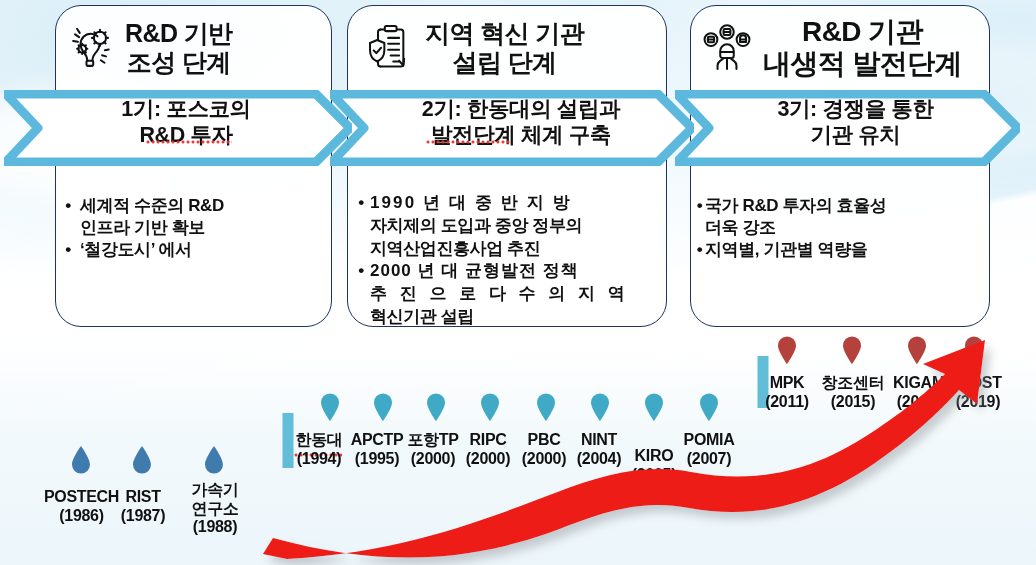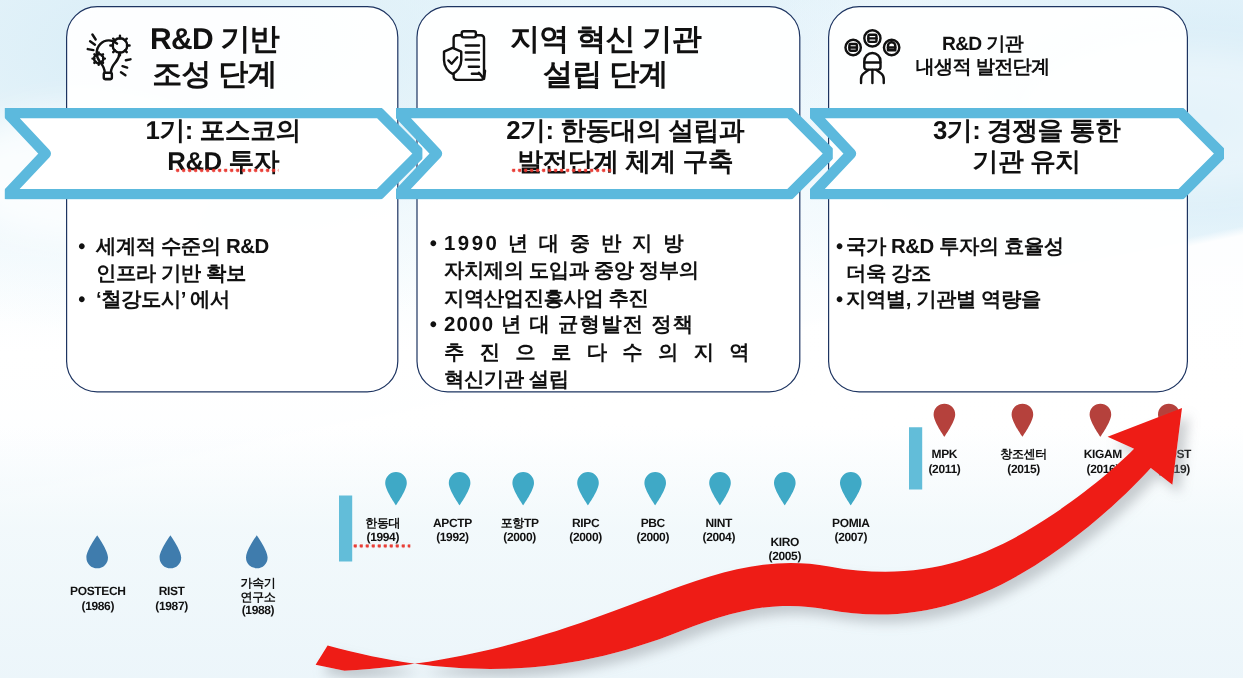--- a/index.html
+++ b/index.html
@@ -32,21 +32,21 @@
   .panel.p3{left:690px;top:5px;width:300px;height:322px;}
 
   
   .phead{position:absolute;display:flex;align-items:center;gap:9px;}
   .phead .ico{flex:0 0 auto;width:54px;height:54px;display:block;}
   .ptitle{font-weight:bold;color:#111111;line-height:1.16;letter-spacing:-.6px;
      text-align:center;white-space:pre-line;font-size:25px;}
   .h1{left:62px;top:12px;width:266px;height:72px;}
   .h2{left:362px;top:12px;width:300px;height:72px;}
   .h3{left:700px;top:12px;width:285px;height:72px;}
-  .h3 .ptitle{font-size:16px;}
+  .h3 .ptitle{font-size:28px;}
 
   
   .chev{position:absolute;top:90px;height:64px;}
   .chev svg{display:block;}
   .chev .ctext{position:absolute;inset:0;display:flex;align-items:center;justify-content:center;
      font-weight:bold;font-size:21.5px;color:#111;line-height:1.22;text-align:center;white-space:pre-line;
      letter-spacing:-.4px;}
   .c1{left:4px;width:348px;}
   .c1 .ctext{padding-left:26px;padding-right:10px;}
   .c2{left:330px;width:364px;}
@@ -75,21 +75,21 @@
 
   
   #stair{position:absolute;left:0;top:330px;width:1036px;height:160px;}
 
   
   .pin{position:absolute;width:24px;height:30px;}
   .pin svg{display:block;width:24px;height:30px;}
 
   
   .plab{position:absolute;text-align:center;font-weight:bold;color:#111;
-     font-size:10px;line-height:1.16;white-space:pre-line;letter-spacing:-.3px;}
+     font-size:16px;line-height:1.16;white-space:pre-line;letter-spacing:-.3px;}
 
   
   #redarrow{position:absolute;left:255px;top:330px;width:781px;height:235px;}
 
   .squig{position:absolute;height:5px;pointer-events:none;
      background-image:radial-gradient(circle at 2px 3px, #e8342c 1.4px, rgba(0,0,0,0) 1.7px);
      background-size:5px 5px;background-repeat:repeat-x;opacity:.95;}
 </style>
 </head>
 <body>
@@ -295,21 +295,21 @@
         <path d="M12 29 C12 29 3 16.5 3 10.4 A9 9 0 1 1 21 10.4 C21 16.5 12 29 12 29 Z" fill="#3fa9c6"></path>
       </svg>
   </div>
   <div class="pin" style="left:697px;top:392px;">
     <svg viewBox="0 0 24 30">
         <path d="M12 29 C12 29 3 16.5 3 10.4 A9 9 0 1 1 21 10.4 C21 16.5 12 29 12 29 Z" fill="#3fa9c6"></path>
       </svg>
   </div>
 
   <div class="plab" style="left:288px;top:431px;width:62px;"><span class="jl">한동대</span><span class="jl">(1994)</span></div>
-  <div class="plab" style="left:346px;top:431px;width:62px;"><span class="jl">APCTP</span><span class="jl">(1992)</span></div>
+  <div class="plab" style="left:346px;top:431px;width:62px;"><span class="jl">APCTP</span><span class="jl">(1995)</span></div>
   <div class="plab" style="left:402px;top:431px;width:62px;"><span class="jl">포항TP</span><span class="jl">(2000)</span></div>
   <div class="plab" style="left:457px;top:431px;width:62px;"><span class="jl">RIPC</span><span class="jl">(2000)</span></div>
   <div class="plab" style="left:513px;top:431px;width:62px;"><span class="jl">PBC</span><span class="jl">(2000)</span></div>
   <div class="plab" style="left:568px;top:431px;width:62px;"><span class="jl">NINT</span><span class="jl">(2004)</span></div>
   <div class="plab" style="left:623px;top:431px;width:62px;margin-top:16px;"><span class="jl">KIRO</span><span class="jl">(2005)</span></div>
   <div class="plab" style="left:676px;top:431px;width:66px;"><span class="jl">POMIA</span><span class="jl">(2007)</span></div>
 
   <div class="pin" style="left:775px;top:335px;">
     <svg viewBox="0 0 24 30">
         <path d="M12 29 C12 29 3 16.5 3 10.4 A9 9 0 1 1 21 10.4 C21 16.5 12 29 12 29 Z" fill="#b5413c"></path>

